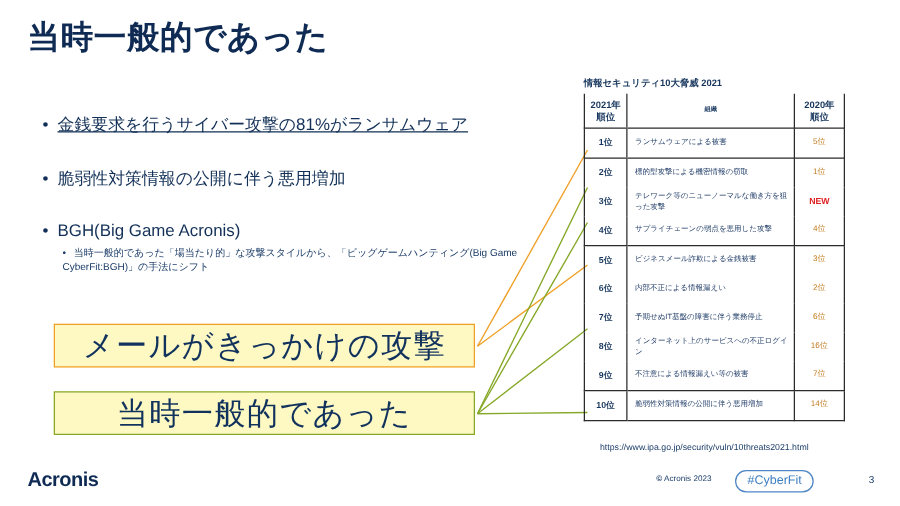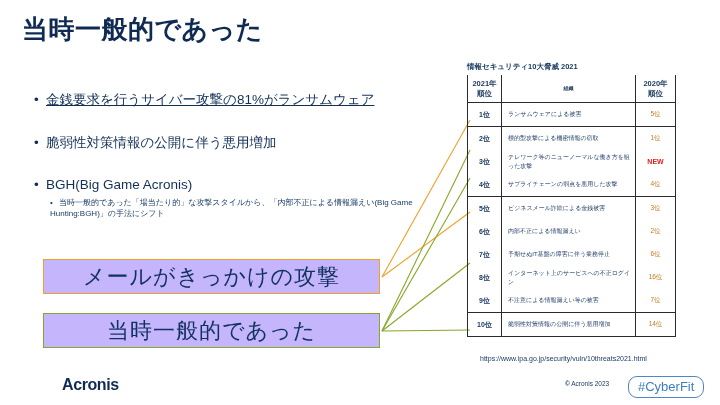--- a/index.html
+++ b/index.html
@@ -65,22 +65,22 @@
     display: inline;
   }
 
   
   .callout {
     position: absolute;
     box-sizing: border-box;
     display: flex;
     align-items: center;
     justify-content: center;
-    background: #c4b5fd;
-    font-size: 22px;
+    background: #fef9c3;
+    font-size: 25px;
     color: #11325d;
     letter-spacing: 1px;
   }
   #callout-mail {
     left: 43px;
     top: 259px;
     width: 337px;
     height: 35px;
     border: 1.6px solid #f0a028;
   }
@@ -199,21 +199,20 @@
     white-space: nowrap;
   }
 
   
   #footer {
     position: absolute;
     left: 0;
     top: 371px;
     width: 578px;
     height: 34px;
-    margin-left: 40px;
   }
   #footer-logo {
     position: absolute;
     left: 22px;
     top: 5px;
     font-size: 16px;
     font-weight: bold;
     color: #0f2b54;
     letter-spacing: -0.4px;
   }
@@ -228,21 +227,21 @@
   #footer-copyright .c-mark {
     font-weight: bold;
   }
   #footer-badge {
     position: absolute;
     left: 588px;
     top: 5px;
     padding: 2px 9px 3px 9px;
     border: 0.9px solid #4f86c6;
     border-radius: 9px;
-    font-size: 13px;
+    font-size: 10px;
     color: #3d7fc1;
     white-space: nowrap;
   }
   #footer-page {
     position: absolute;
     left: 695px;
     top: 8px;
     font-size: 8px;
     color: #1b3c68;
   }
@@ -258,21 +257,21 @@
     <span class="dot">•</span><span>金銭要求を行うサイバー攻撃の81%がランサムウェア</span>
   </div>
   <div class="bullet" id="bullet-2">
     <span class="dot">•</span><span>脆弱性対策情報の公開に伴う悪用増加</span>
   </div>
   <div class="bullet" id="bullet-3">
     <span class="dot">•</span><span>BGH(Big Game Acronis)</span>
   </div>
 
   <div id="subbullet-1">
-    <span class="dot">•</span><span class="sb-text">当時一般的であった「場当たり的」な攻撃スタイルから、「内部不正による情報漏えい(Big Game Hunting:BGH)」の手法にシフト</span>
+    <span class="dot">•</span><span class="sb-text">当時一般的であった「場当たり的」な攻撃スタイルから、「ビッグゲームハンティング(Big Game CyberFit:BGH)」の手法にシフト</span>
   </div>
 
   <svg id="connectors" viewBox="0 0 720 405">
 
     <line x1="382" y1="277" x2="470" y2="120" stroke="#f0a028" stroke-width="1.1"></line>
     <line x1="382" y1="277" x2="470" y2="212" stroke="#f0a028" stroke-width="1.1"></line>
 
     <line x1="382" y1="331" x2="470" y2="150" stroke="#86a828" stroke-width="1.1"></line>
     <line x1="382" y1="331" x2="470" y2="178" stroke="#86a828" stroke-width="1.1"></line>
     <line x1="382" y1="331" x2="470" y2="263" stroke="#86a828" stroke-width="1.1"></line>

